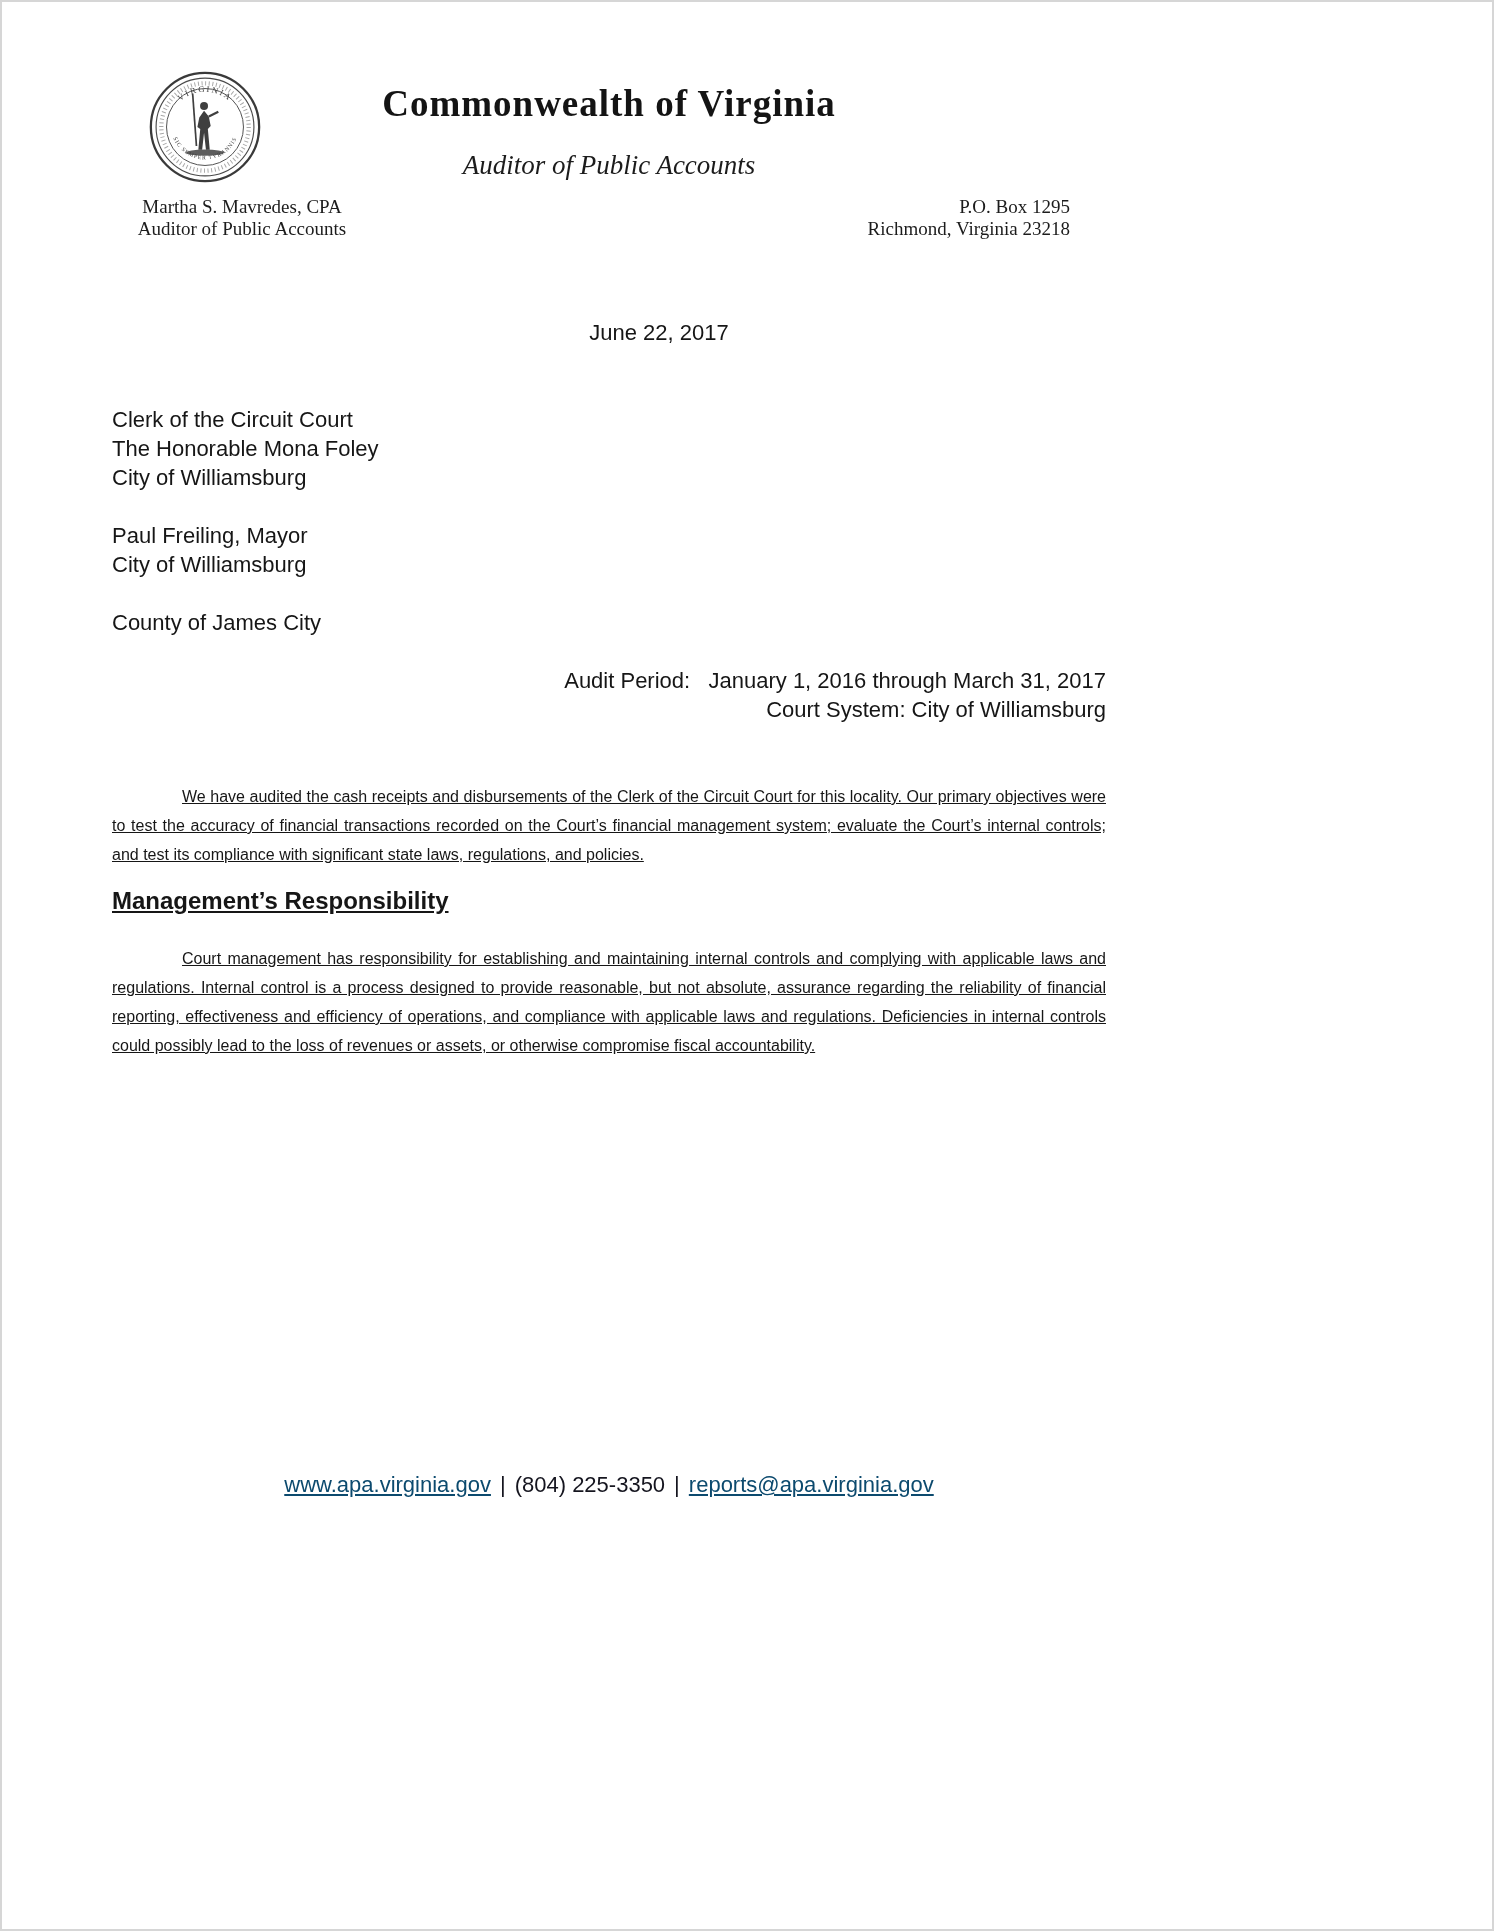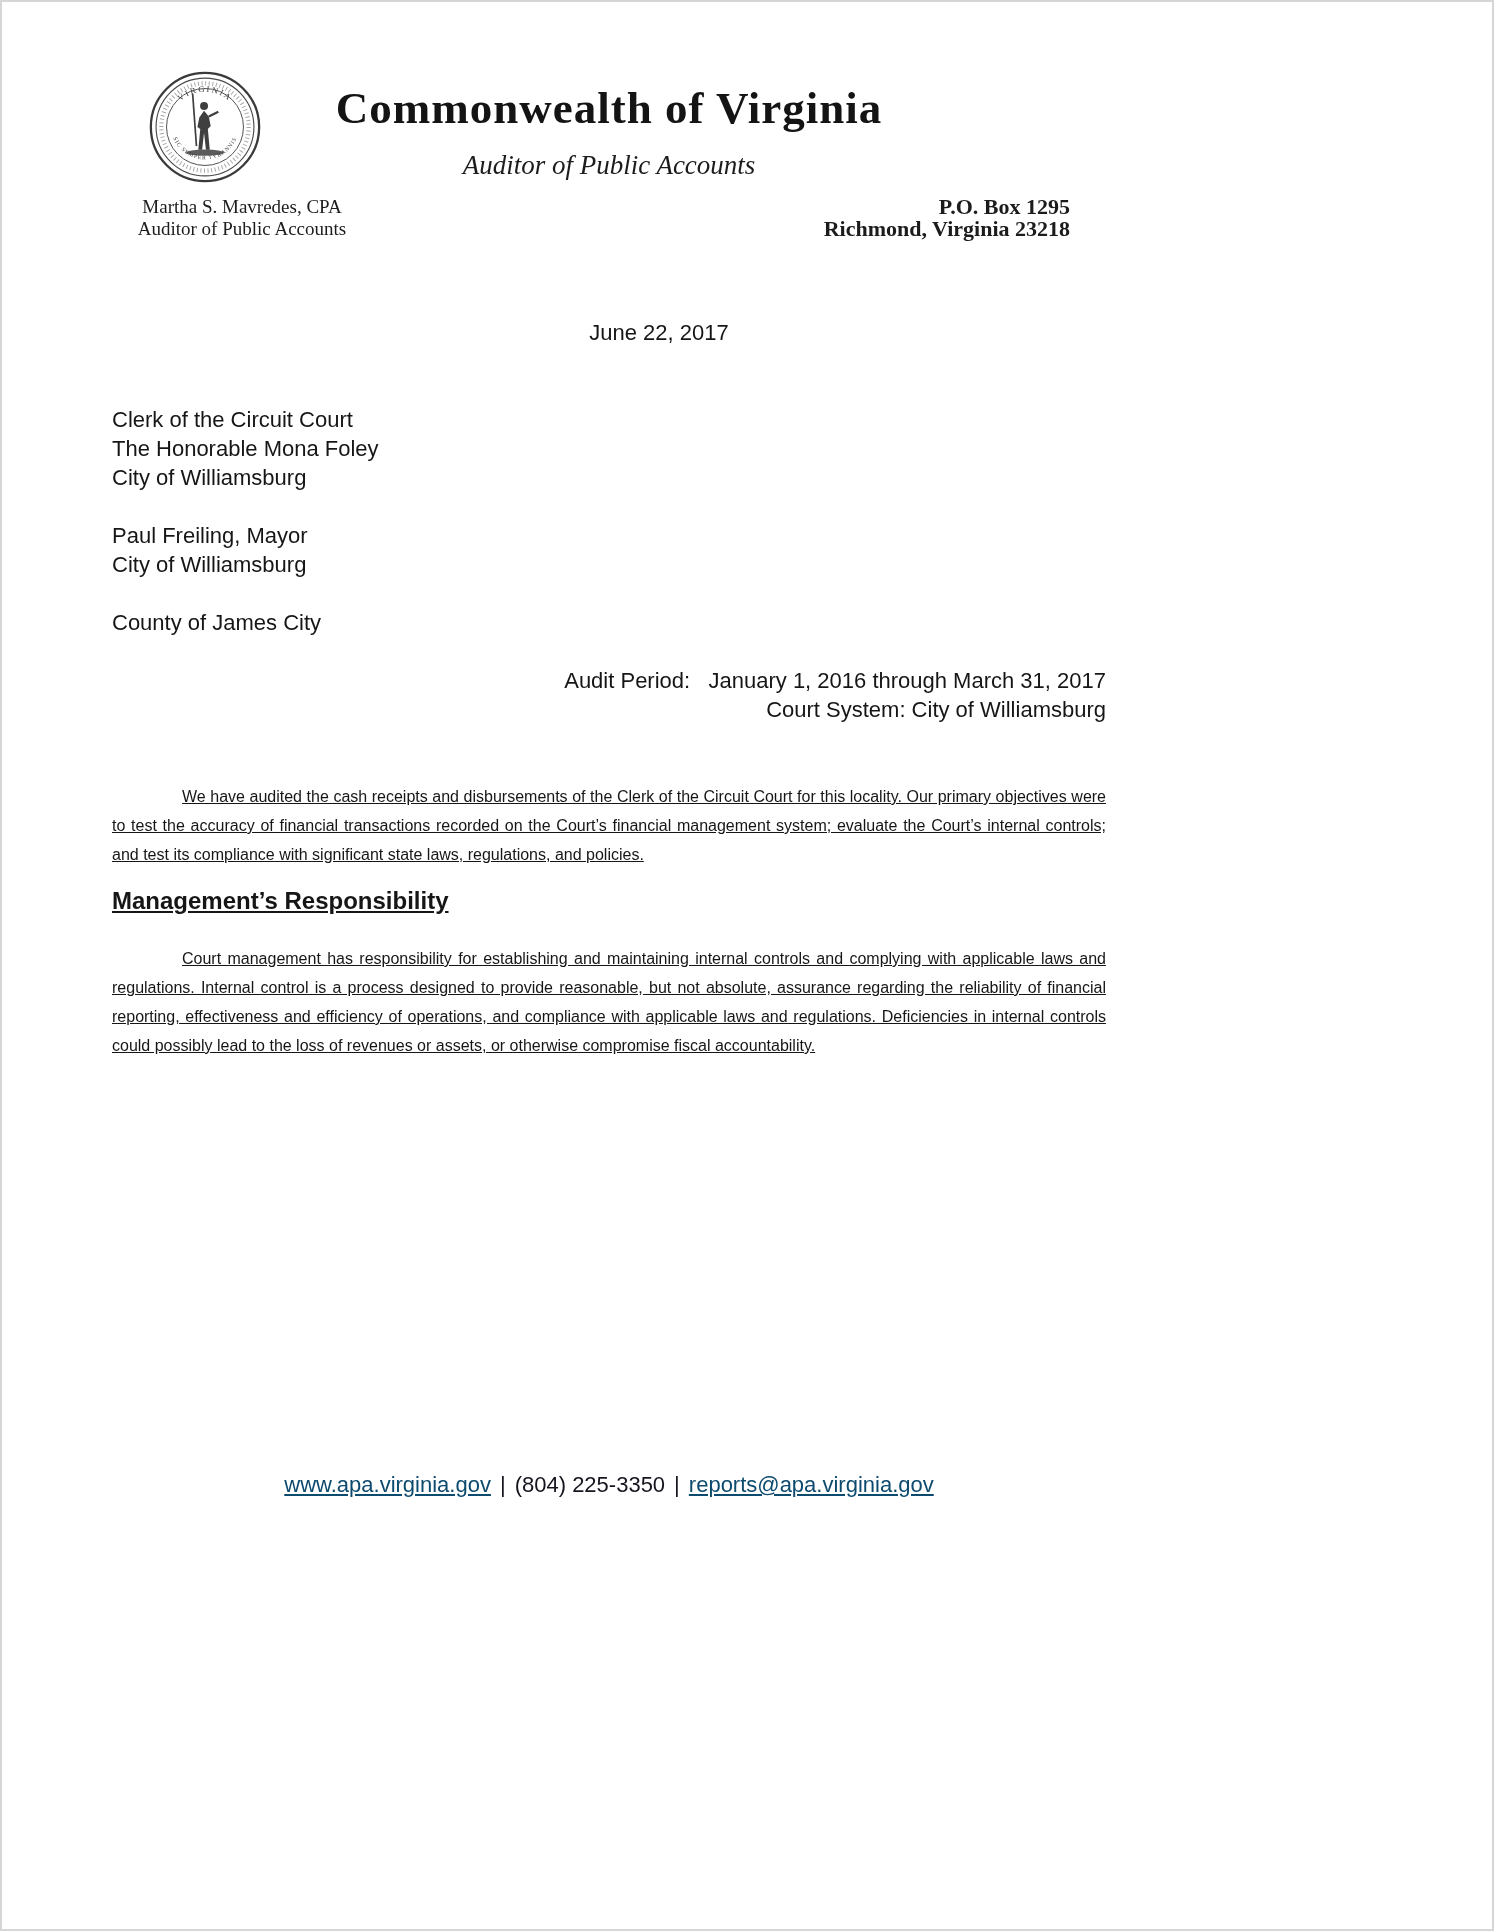--- a/index.html
+++ b/index.html
@@ -35,21 +35,21 @@
   .seal svg { width: 100%; height: 100%; }
 
   .lh-title {
     position: absolute;
     top: 80px;
     left: 0;
     width: 100%;
     text-align: center;
     font-family: "Liberation Serif", serif;
     font-weight: 700;
-    font-size: 45px;
+    font-size: 37px;
     letter-spacing: 1px;
     color: #141414;
   }
 
   .lh-subtitle {
     position: absolute;
     top: 148px;
     left: 0;
     width: 100%;
     text-align: center;
@@ -70,24 +70,23 @@
     line-height: 22px;
     color: #1c1c1c;
   }
 
   .lh-address {
     position: absolute;
     right: 36px;
     top: 194px;
     text-align: right;
     font-family: "Liberation Serif", serif;
-    font-size: 22px;
+    font-size: 19px;
     line-height: 22px;
     color: #1c1c1c;
-    font-weight: bold;
   }
 
   
   .date {
     margin-top: 66px;
     text-align: center;
     padding-left: 100px;
     font-size: 22px;
     line-height: 29px;
   }

